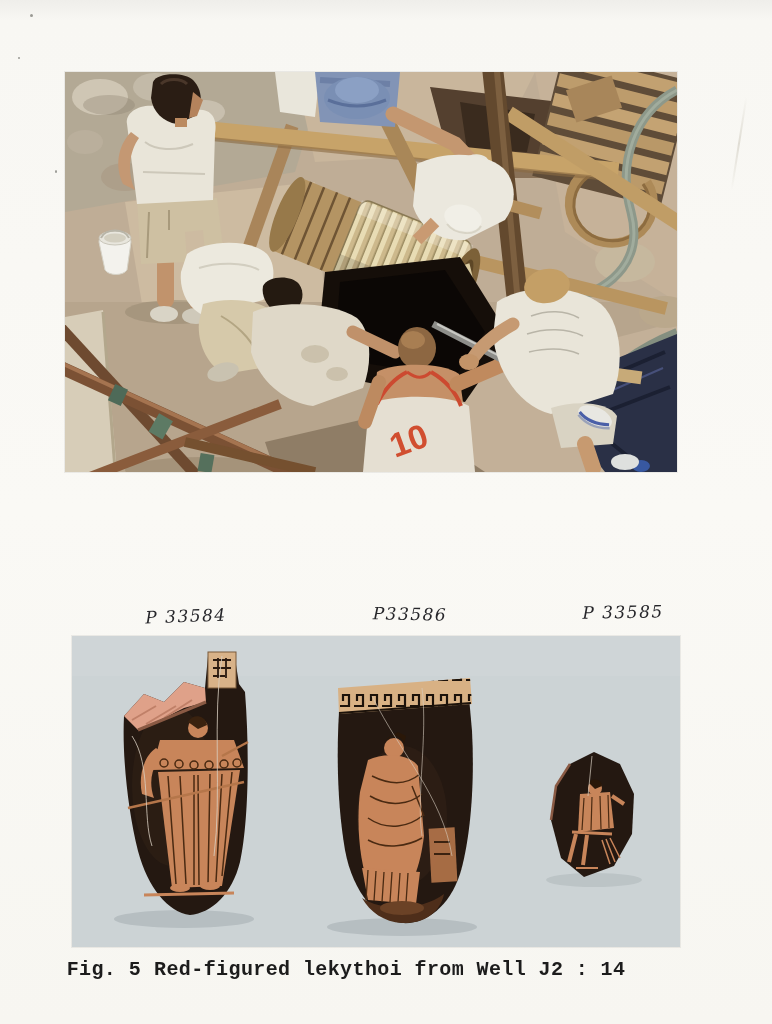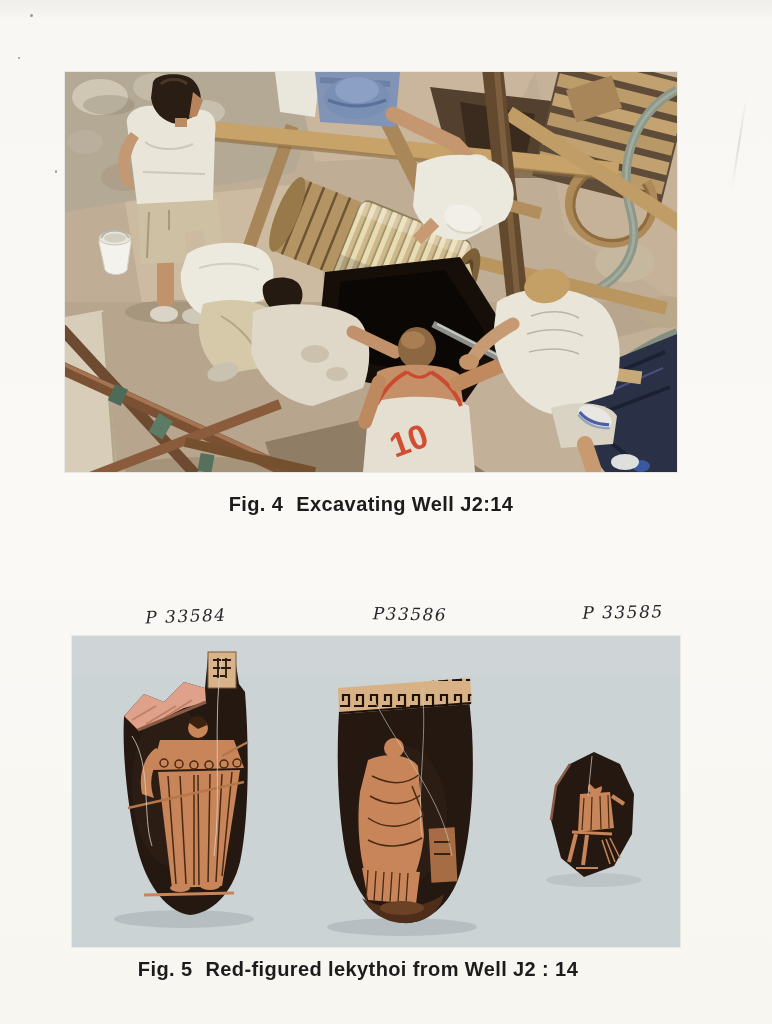--- a/index.html
+++ b/index.html
@@ -231,23 +231,20 @@
     </g>
 
     <g>
       <path d="M34,170 C34,164 40,160 50,160 C60,160 66,164 66,170 L62,198 C58,204 44,204 40,198 Z" fill="#f3f2ed" stroke="#d5d2c6"></path>
       <ellipse cx="50" cy="166" rx="16" ry="7" fill="#e8e6dd" stroke="#c9c6ba"></ellipse>
       <ellipse cx="50" cy="166" rx="11" ry="4.5" fill="#d3cfc0"></ellipse>
       <path d="M36,166 C40,156 60,156 64,166" stroke="#b8b5a8" stroke-width="2" fill="none"></path>
     </g>
   </svg>
 
-  <div class="caption" style="left:65px;top:493px;width:612px;">
-    <span class="fig-label">Fig. 4</span><span>Excavating Well J2:14</span>
-  </div>
 
   <div class="hand-label l1" style="left:186px;top:606px;">P 33584</div>
   <div class="hand-label l2" style="left:410px;top:604px;">P33586</div>
   <div class="hand-label l3" style="left:623px;top:602px;">P 33585</div>
 
   <svg class="photo" style="left:72px;top:636px;" width="608" height="311" viewBox="0 0 608 311">
     <defs>
       <pattern id="meanderP" width="14" height="26" patternUnits="userSpaceOnUse">
         <path d="M2,18 H11 V7 H5 V13" fill="none" stroke="#1c120a" stroke-width="2.2"></path>
       </pattern>
@@ -326,17 +323,17 @@
         <line x1="504" y1="198" x2="497" y2="226" stroke="#c8855a" stroke-width="4"></line>
         <line x1="515" y1="199" x2="511" y2="229" stroke="#c8855a" stroke-width="4"></line>
         <path d="M530,204 L538,228 M534,203 L543,226 M538,202 L548,222" stroke="#c8855a" stroke-width="1.5"></path>
         <path d="M540,160 L552,168" stroke="#c8855a" stroke-width="4"></path>
         <path d="M504,232 h22" stroke="#c8855a" stroke-width="2"></path>
       </g>
       <path d="M520,120 L516,160" stroke="#d9cfc2" stroke-width="1" opacity="0.7"></path>
     </g>
   </svg>
 
-  <div class="caption" style="left:52px;top:958px;width:612px;">
+  <div class="caption" style="left:40px;top:958px;width:612px;font-family:Liberation Mono, monospace;">
     <span class="fig-label">Fig. 5</span><span>Red-figured lekythoi from Well J2 : 14</span>
   </div>
 
 </div>
 
 </body></html>

